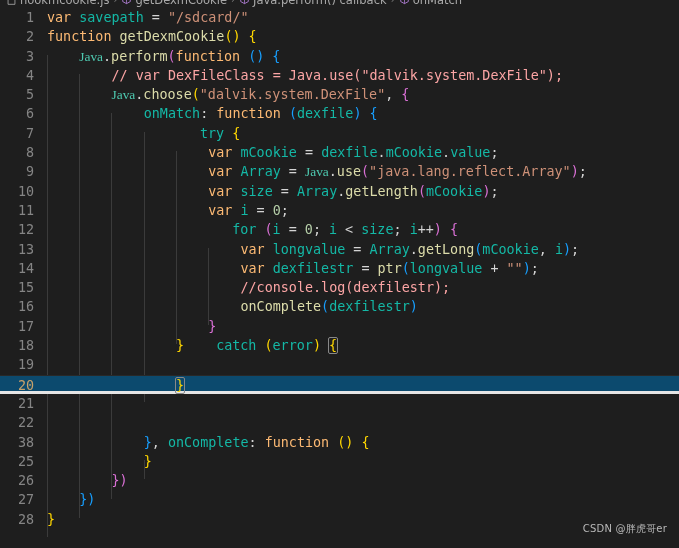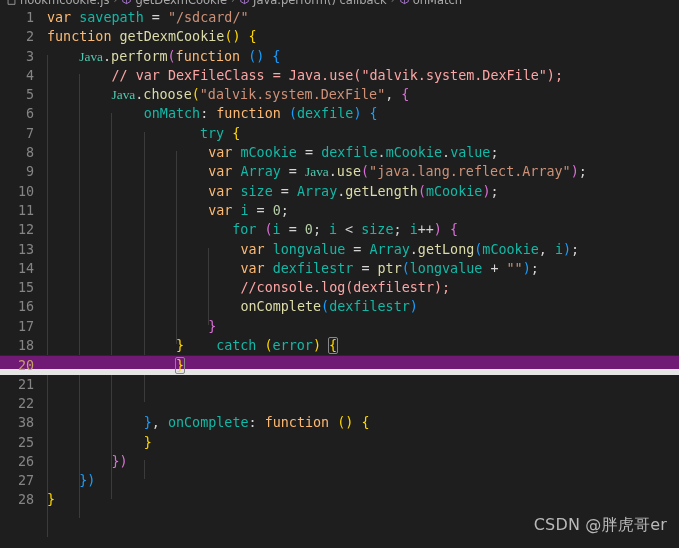--- a/index.html
+++ b/index.html
@@ -64,23 +64,23 @@
   .code-line {
     position: relative;
     height: 19.3px;
     line-height: 19.3px;
     white-space: pre;
     font-family: "DejaVu Sans Mono", "Liberation Mono", monospace;
     font-size: 13.4px;
     color: #d4d4d4;
   }
   .code-line.active {
-    background: #701a75;
+    background: #0c4a6e;
     border-top: 1px solid #282828;
-    border-bottom: 6px solid #e5e5e5;
+    border-bottom: 3px solid #e5e5e5;
     height: 19.3px;
   }
   .ln {
     position: absolute;
     left: 0; top: 0;
     width: 34px;
     text-align: right;
     color: #858585;
     font-size: 13.4px;
     font-family: "DejaVu Sans Mono", "Liberation Mono", monospace;
@@ -127,21 +127,21 @@
     outline-offset: 0px;
     border-radius: 1px;
   }
 
   
   #watermark {
     position: absolute;
     right: 12px; bottom: 12px;
     color: #b9b9b9;
     font-family: "DejaVu Sans", "Liberation Sans", sans-serif;
-    font-size: 16px;
+    font-size: 10px;
     letter-spacing: 0.2px;
     user-select: none;
   }
 </style>
 </head>
 <body>
 
 <div id="editor-root">
 
   <div id="breadcrumb">
@@ -207,20 +207,21 @@
         <div class="code-line"><span class="ln">9</span><span class="ltext"><span class="pun">                    </span><span class="kw">var</span><span class="pun"> </span><span class="id">Array</span><span class="pun"> = </span><span class="cls">Java</span><span class="pun">.</span><span class="fn">use</span><span class="br2">(</span><span class="str">"java.lang.reflect.Array"</span><span class="br2">)</span><span class="pun">;</span></span></div>
         <div class="code-line"><span class="ln">10</span><span class="ltext"><span class="pun">                    </span><span class="kw">var</span><span class="pun"> </span><span class="id">size</span><span class="pun"> = </span><span class="id">Array</span><span class="pun">.</span><span class="fn">getLength</span><span class="br2">(</span><span class="id">mCookie</span><span class="br2">)</span><span class="pun">;</span></span></div>
         <div class="code-line"><span class="ln">11</span><span class="ltext"><span class="pun">                    </span><span class="kw">var</span><span class="pun"> </span><span class="id">i</span><span class="pun"> = </span><span class="num">0</span><span class="pun">;</span></span></div>
         <div class="code-line"><span class="ln">12</span><span class="ltext"><span class="pun">                    </span><span class="ctl">for</span><span class="pun"> </span><span class="br2">(</span><span class="id">i</span><span class="pun"> = </span><span class="num">0</span><span class="pun">; </span><span class="id">i</span><span class="pun"> &lt; </span><span class="id">size</span><span class="pun">; </span><span class="id">i</span><span class="pun">++</span><span class="br2">)</span><span class="pun"> </span><span class="br2">{</span></span></div>
         <div class="code-line"><span class="ln">13</span><span class="ltext"><span class="pun">                        </span><span class="kw">var</span><span class="pun"> </span><span class="id">longvalue</span><span class="pun"> = </span><span class="id">Array</span><span class="pun">.</span><span class="fn">getLong</span><span class="br3">(</span><span class="id">mCookie</span><span class="pun">, </span><span class="id">i</span><span class="br3">)</span><span class="pun">;</span></span></div>
         <div class="code-line"><span class="ln">14</span><span class="ltext"><span class="pun">                        </span><span class="kw">var</span><span class="pun"> </span><span class="id">dexfilestr</span><span class="pun"> = </span><span class="fn">ptr</span><span class="br3">(</span><span class="id">longvalue</span><span class="pun"> + </span><span class="str">""</span><span class="br3">)</span><span class="pun">;</span></span></div>
         <div class="code-line"><span class="ln">15</span><span class="ltext"><span class="pun">                        </span><span class="cmt">//console.log(dexfilestr);</span></span></div>
         <div class="code-line"><span class="ln">16</span><span class="ltext"><span class="pun">                        </span><span class="fn">onComplete</span><span class="br3">(</span><span class="id">dexfilestr</span><span class="br3">)</span></span></div>
         <div class="code-line"><span class="ln">17</span><span class="ltext"><span class="pun">                    </span><span class="br2">}</span></span></div>
         <div class="code-line"><span class="ln">18</span><span class="ltext"><span class="pun">                </span><span class="br1">}</span><span class="pun"> </span><span class="ctl">catch</span><span class="pun"> </span><span class="br1">(</span><span class="id">error</span><span class="br1">)</span><span class="pun"> </span><span class="br1 bracket-match">{</span></span></div>
+        <div class="code-line"><span class="ln">19</span><span class="ltext"></span></div>
         <div class="code-line active"><span class="ln">20</span><span class="ltext"><span class="pun">                </span><span class="br1 bracket-match">}</span></span></div>
         <div class="code-line"><span class="ln">21</span><span class="ltext"></span></div>
         <div class="code-line"><span class="ln">22</span><span class="ltext"></span></div>
         <div class="code-line"><span class="ln">38</span><span class="ltext"><span class="pun">            </span><span class="br3">}</span><span class="pun">, </span><span class="id">onComplete</span><span class="pun">: </span><span class="kw">function</span><span class="pun"> </span><span class="br1">()</span><span class="pun"> </span><span class="br1">{</span></span></div>
         <div class="code-line"><span class="ln">25</span><span class="ltext"><span class="pun">            </span><span class="br1">}</span></span></div>
         <div class="code-line"><span class="ln">26</span><span class="ltext"><span class="pun">        </span><span class="br2">})</span></span></div>
         <div class="code-line"><span class="ln">27</span><span class="ltext"><span class="pun">    </span><span class="br3">})</span></span></div>
         <div class="code-line"><span class="ln">28</span><span class="ltext"><span class="br1">}</span></span></div>
       </div>
   </div>

